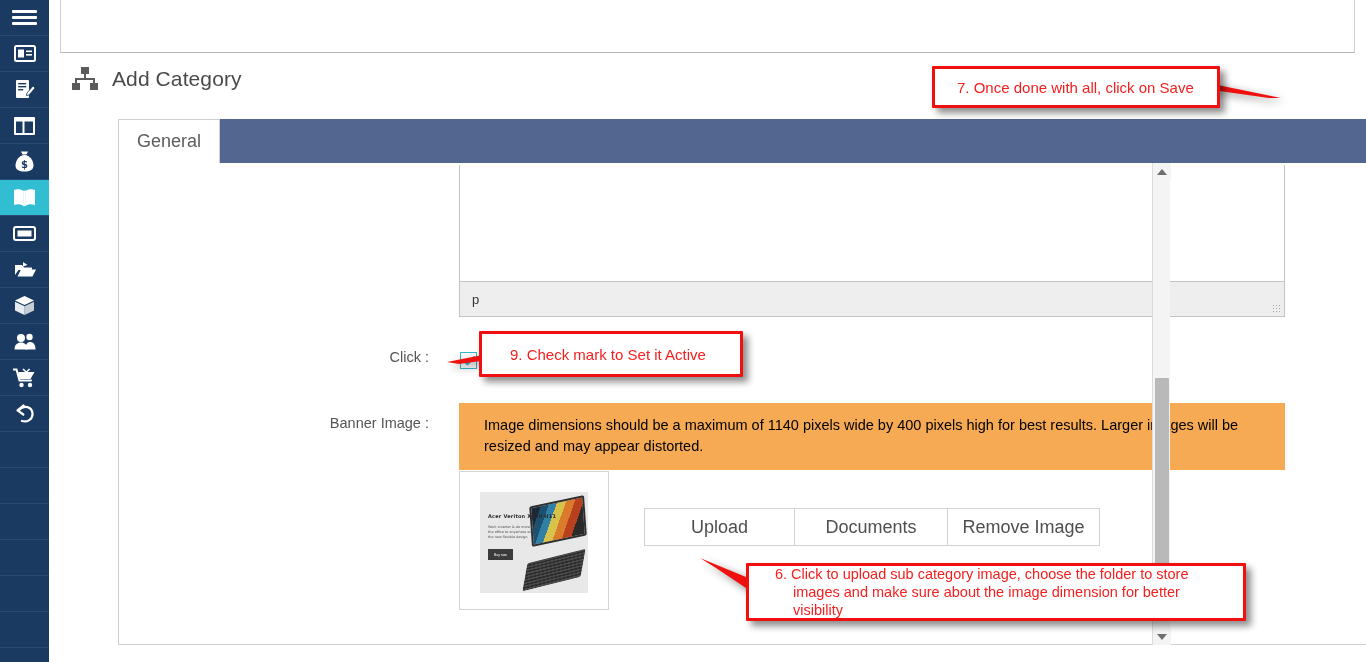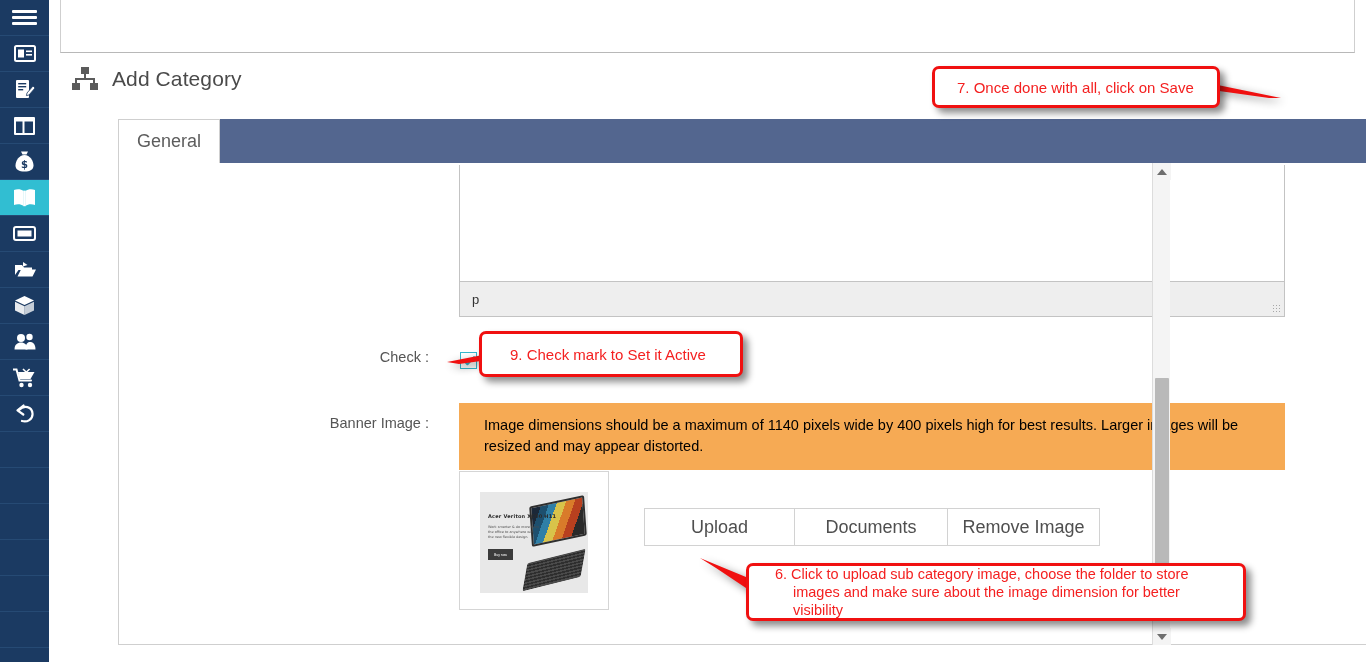--- a/index.html
+++ b/index.html
@@ -264,21 +264,21 @@
     background: #b9b9b9;
     border-radius: 1px;
     cursor: pointer;
   }
 
   
   .callout {
     position: absolute;
     background: #ffffff;
     border: 3px solid #f01010;
-    border-radius: 7px;
+    border-radius: 1px;
     color: #f42020;
     font-family: "Liberation Sans", sans-serif;
     box-shadow: 5px 5px 7px rgba(0,0,0,.45);
     display: flex; align-items: center;
     z-index: 40;
   }
   .callout .ctext { padding: 0 14px; line-height: 19px; }
 
   #callout7 { left: 932px; top: 66px; width: 288px; height: 42px; font-size: 15px; }
   #callout7 .ctext { padding-left: 22px; }
@@ -481,21 +481,21 @@
 
     <div id="editor">
       <div id="editor-area"></div>
       <div id="editor-status">
         <span>p</span>
         <span id="resize-grip"></span>
       </div>
     </div>
 
     <div class="form-row" id="status-row">
-      <span class="flabel">Check :</span>
+      <span class="flabel">Click :</span>
       <div id="status-check">
         <svg width="12" height="10" viewBox="0 0 12 10">
             <path d="M1 4.6 L4.4 8.2 L11 1.2" fill="none" stroke="#35b7cd" stroke-width="2.2" stroke-linecap="round" stroke-linejoin="round"></path>
           </svg>
       </div>
     </div>
 
     <div class="form-row" id="banner-row">
       <span class="flabel" style="top:12px;">Banner Image :</span>
       <div id="banner-warn">Image dimensions should be a maximum of 1140 pixels wide by 400 pixels high for best results. Larger images will be resized and may appear distorted.</div>

